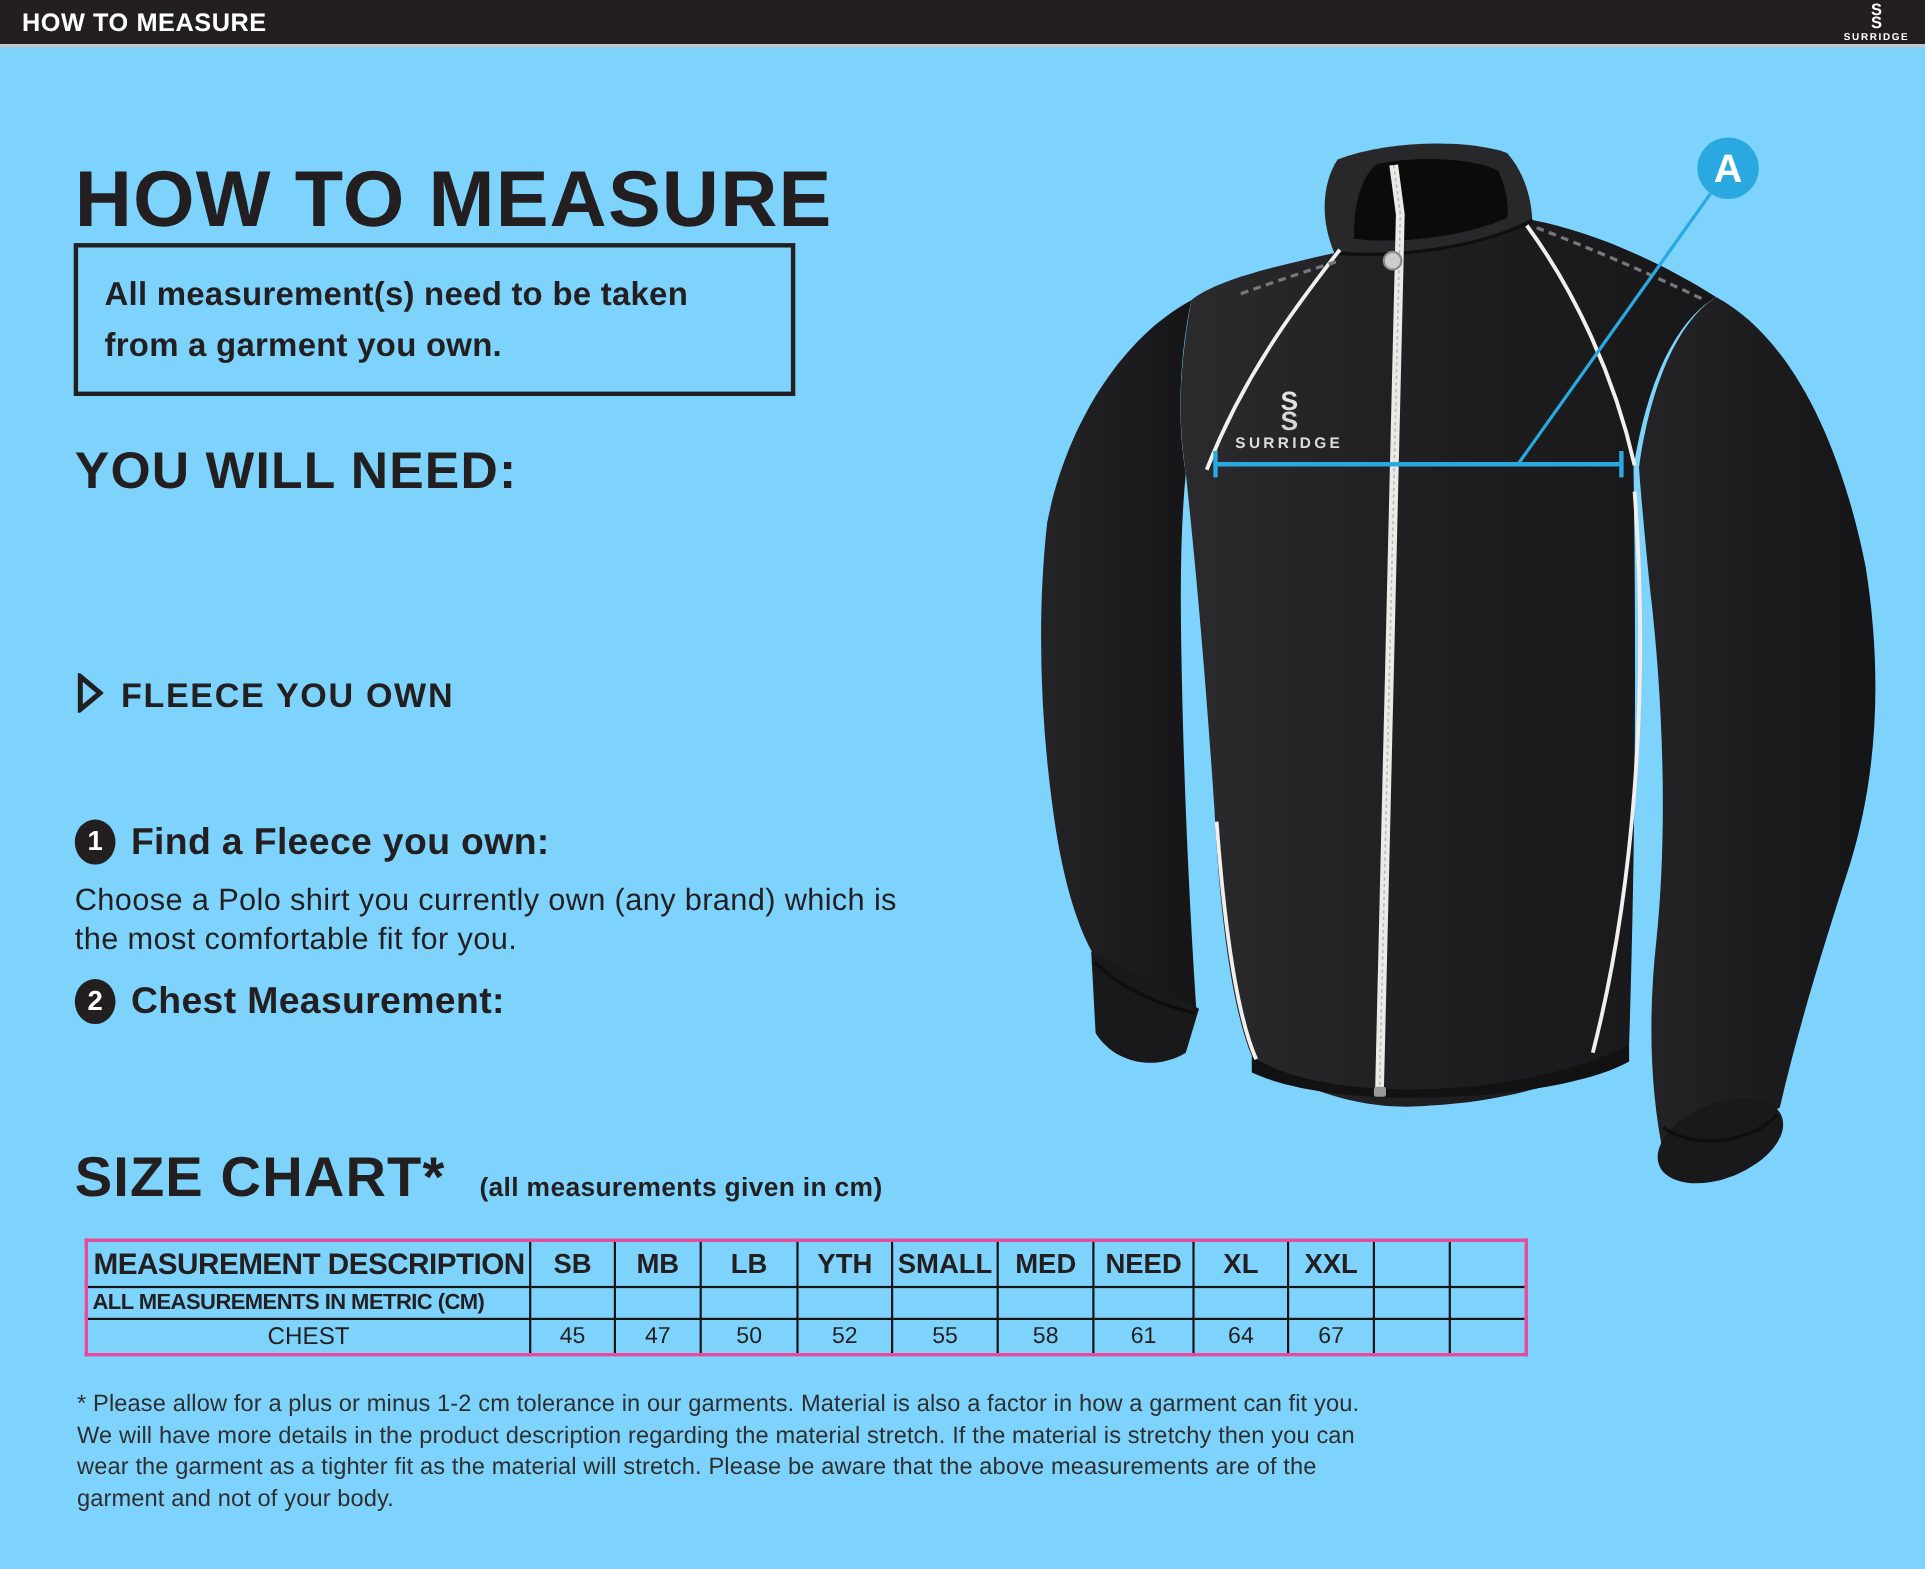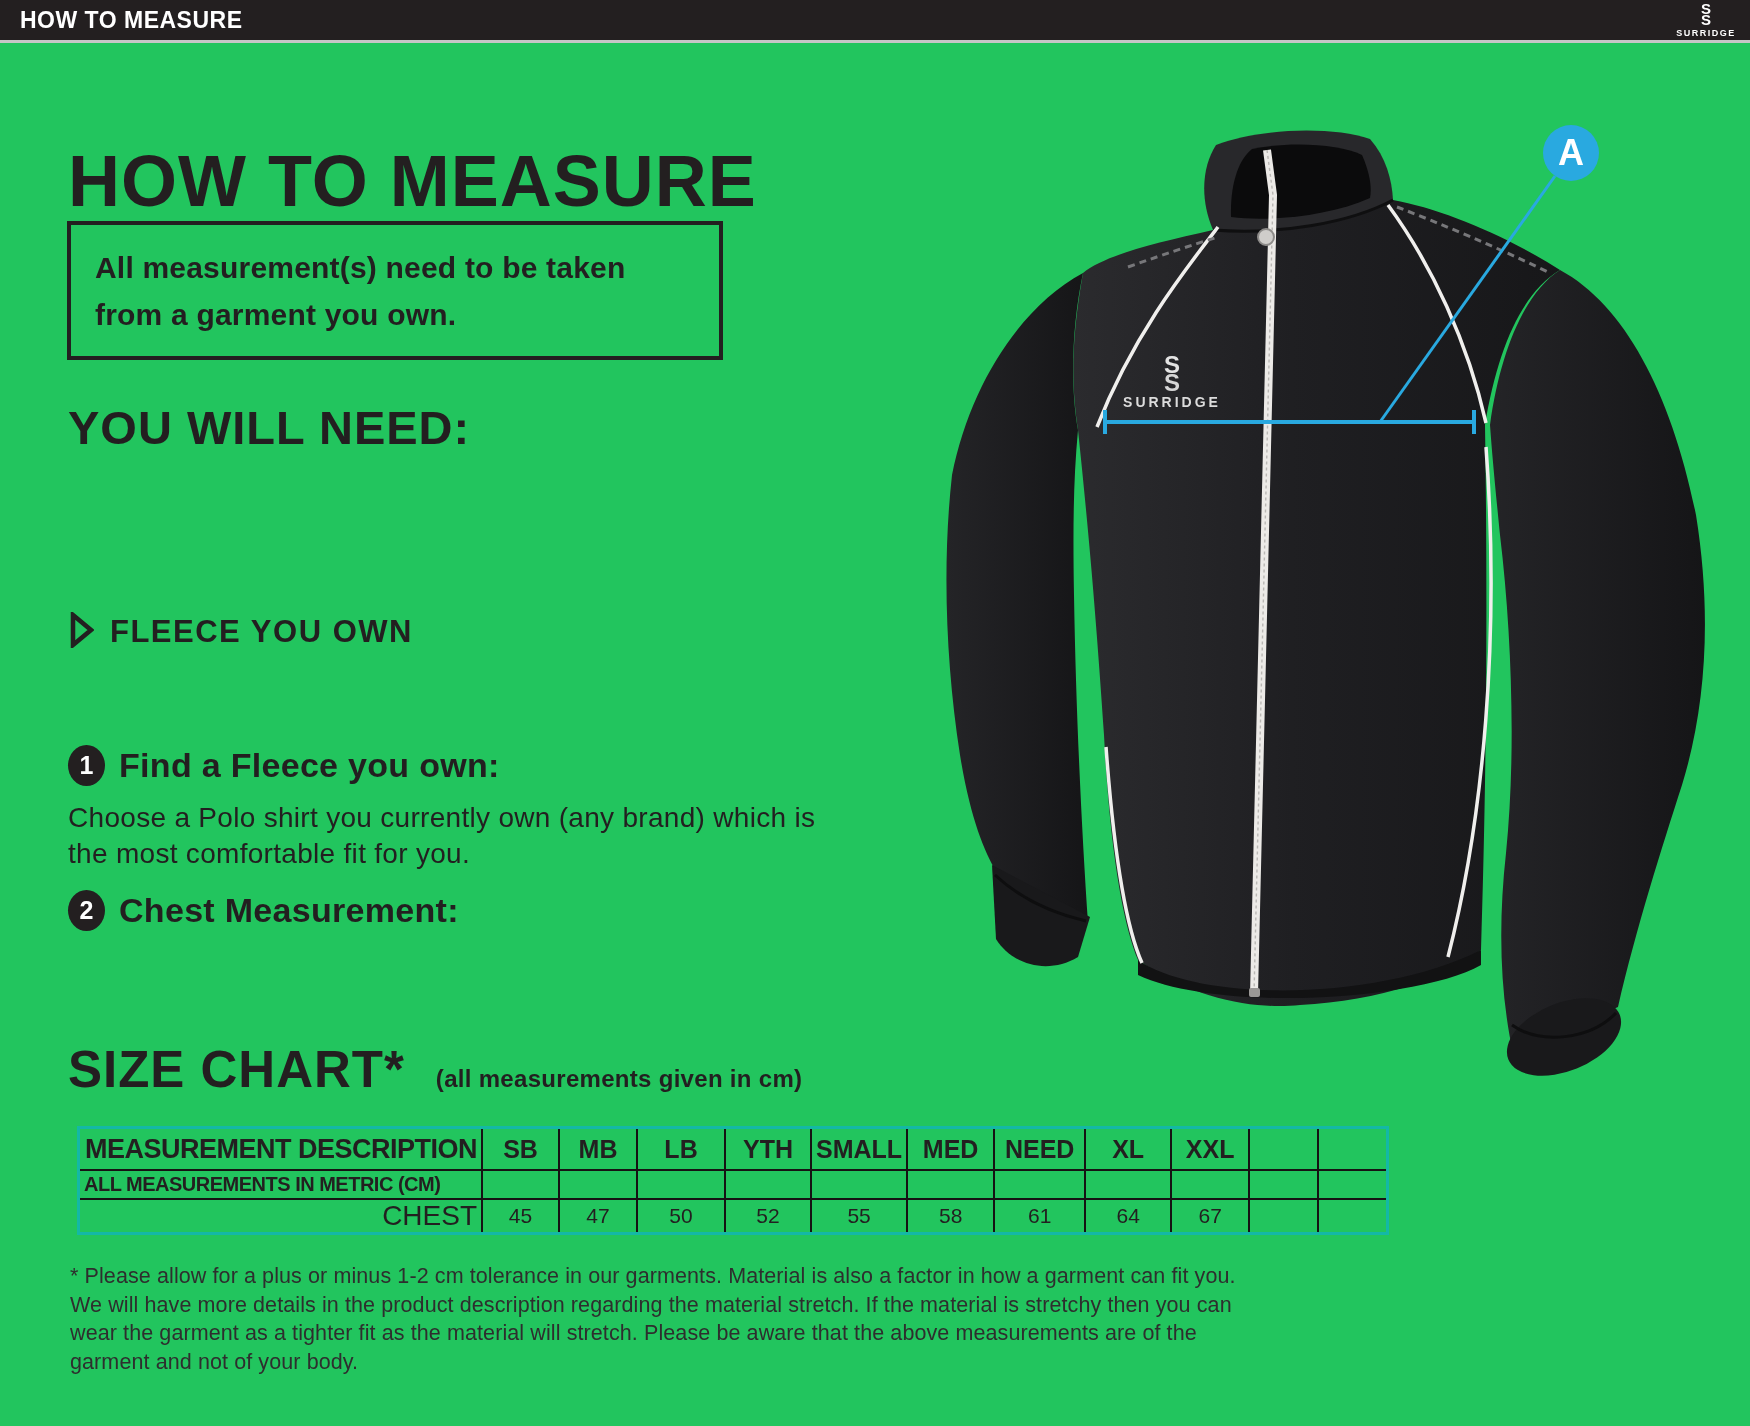--- a/index.html
+++ b/index.html
@@ -1,17 +1,17 @@
 <!DOCTYPE html>
 <html><head>
 <meta charset="utf-8">
 <style>
   html,body{margin:0;padding:0;background:#fff;}
   .screen{
-    position:relative;width:1750px;height:1426px;background:#22c55e;overflow:hidden;
+    position:relative;width:1750px;height:1426px;background:#7dd3fc;overflow:hidden;
     font-family:"Liberation Sans", sans-serif;color:#231f20;
   }
   
   .topbar{
     position:absolute;left:0;top:0;width:1750px;height:40px;background:#231f20;
     display:flex;align-items:center;justify-content:space-between;
   }
   .topbar-title{
     padding-left:20px;color:#ffffff;font-size:23px;font-weight:700;letter-spacing:.5px;
   }
@@ -55,27 +55,27 @@
   }
   .sizechart-heading .big{font-size:51px;font-weight:800;letter-spacing:1px;}
   .sizechart-heading .small{font-size:24px;font-weight:700;letter-spacing:.3px;}
 
   
   .size-table-wrap{position:absolute;left:77px;top:1126px;}
   table.size-table{border-collapse:collapse;table-layout:fixed;}
   table.size-table td{
     border:2px solid #161314;vertical-align:middle;padding:0 4px;overflow:hidden;white-space:nowrap;
   }
-  table.size-table{border:3px solid #14b8a6;}
+  table.size-table{border:3px solid #ec4899;}
   .tr-head td{height:40px;font-weight:700;font-size:25px;text-align:center;}
   .tr-head td.desc{font-size:27px;text-align:left;letter-spacing:-0.5px;padding-left:5px;}
   .tr-metric td{height:27px;}
   .tr-metric td.desc{font-size:20px;font-weight:700;text-align:left;letter-spacing:-0.5px;padding-left:4px;}
   .tr-chest td{height:30px;font-size:21px;font-weight:400;text-align:center;}
-  .tr-chest td.desc{font-size:28px;text-align:right;padding-left:4px;}
+  .tr-chest td.desc{font-size:22px;text-align:center;padding-left:4px;}
 
   .footnote{
     position:absolute;left:70px;top:1262px;width:1180px;
     font-size:21.5px;font-weight:400;line-height:1.33;color:#2e2e2e;letter-spacing:.1px;
   }
 
   
   .jacket-wrap{position:absolute;left:900px;top:95px;width:830px;height:1060px;}
 </style>
 </head>

